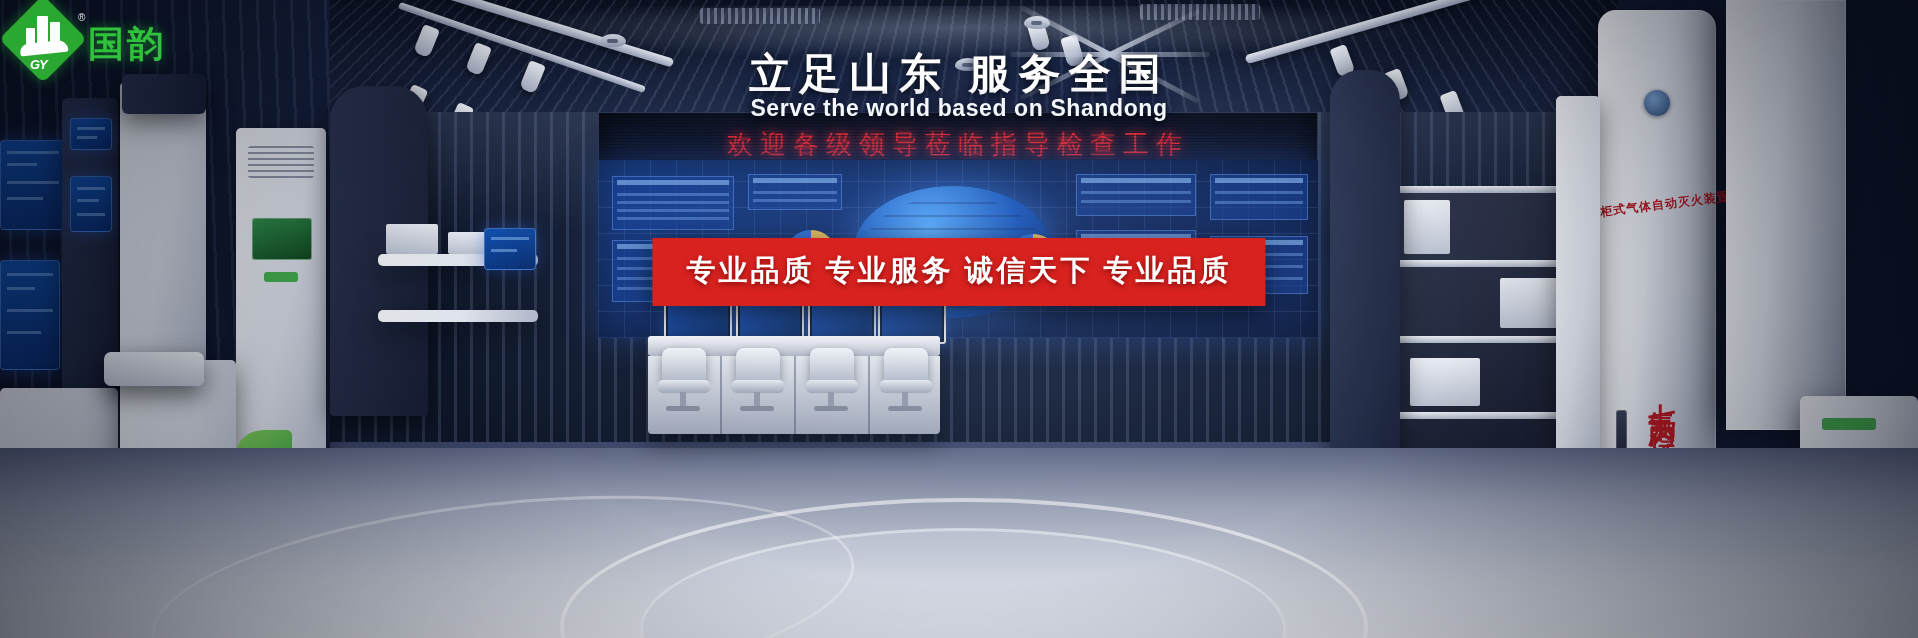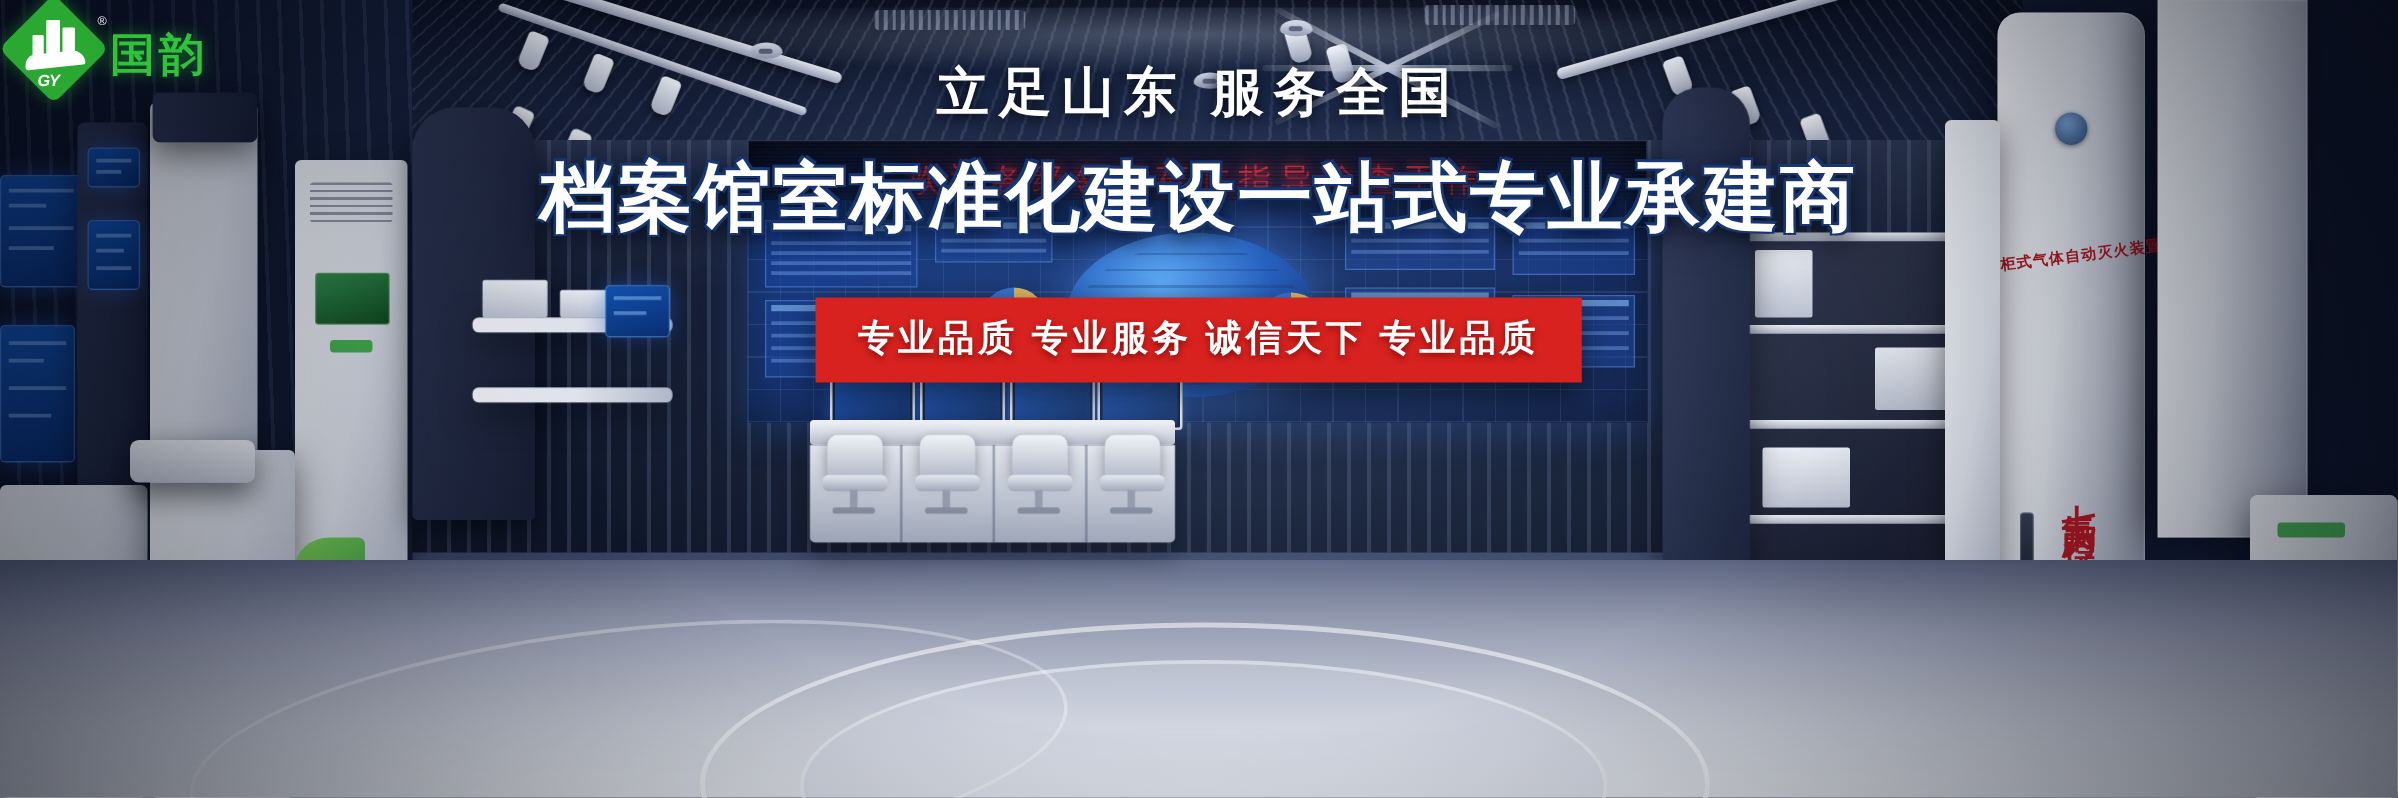--- a/index.html
+++ b/index.html
@@ -427,21 +427,21 @@
       <div class="chairSeat"></div>
       <div class="chairLeg"></div>
       <div class="chairBase"></div>
     </div>
 
   <div class="tint"></div>
   <div class="vignette"></div>
 
   <div class="txtwrap">
     <div class="l1">立足山东 服务全国</div>
-    <div class="l3">档案馆室标准化建设一站式专业承建商</div>
+    <div class="l2">Serve the world based on Shandong</div>
     <div class="cta">
       <span class="ctaTxt">专业品质  专业服务  诚信天下  专业品质</span>
     </div>
   </div>
 
   <div class="logo">
     <div class="diamond"></div>
     <div class="dinner">
       <div class="bldg" style="left:14px;width:9px;height:18px;"></div>
       <div class="bldg" style="left:25px;width:11px;height:30px;"></div>

